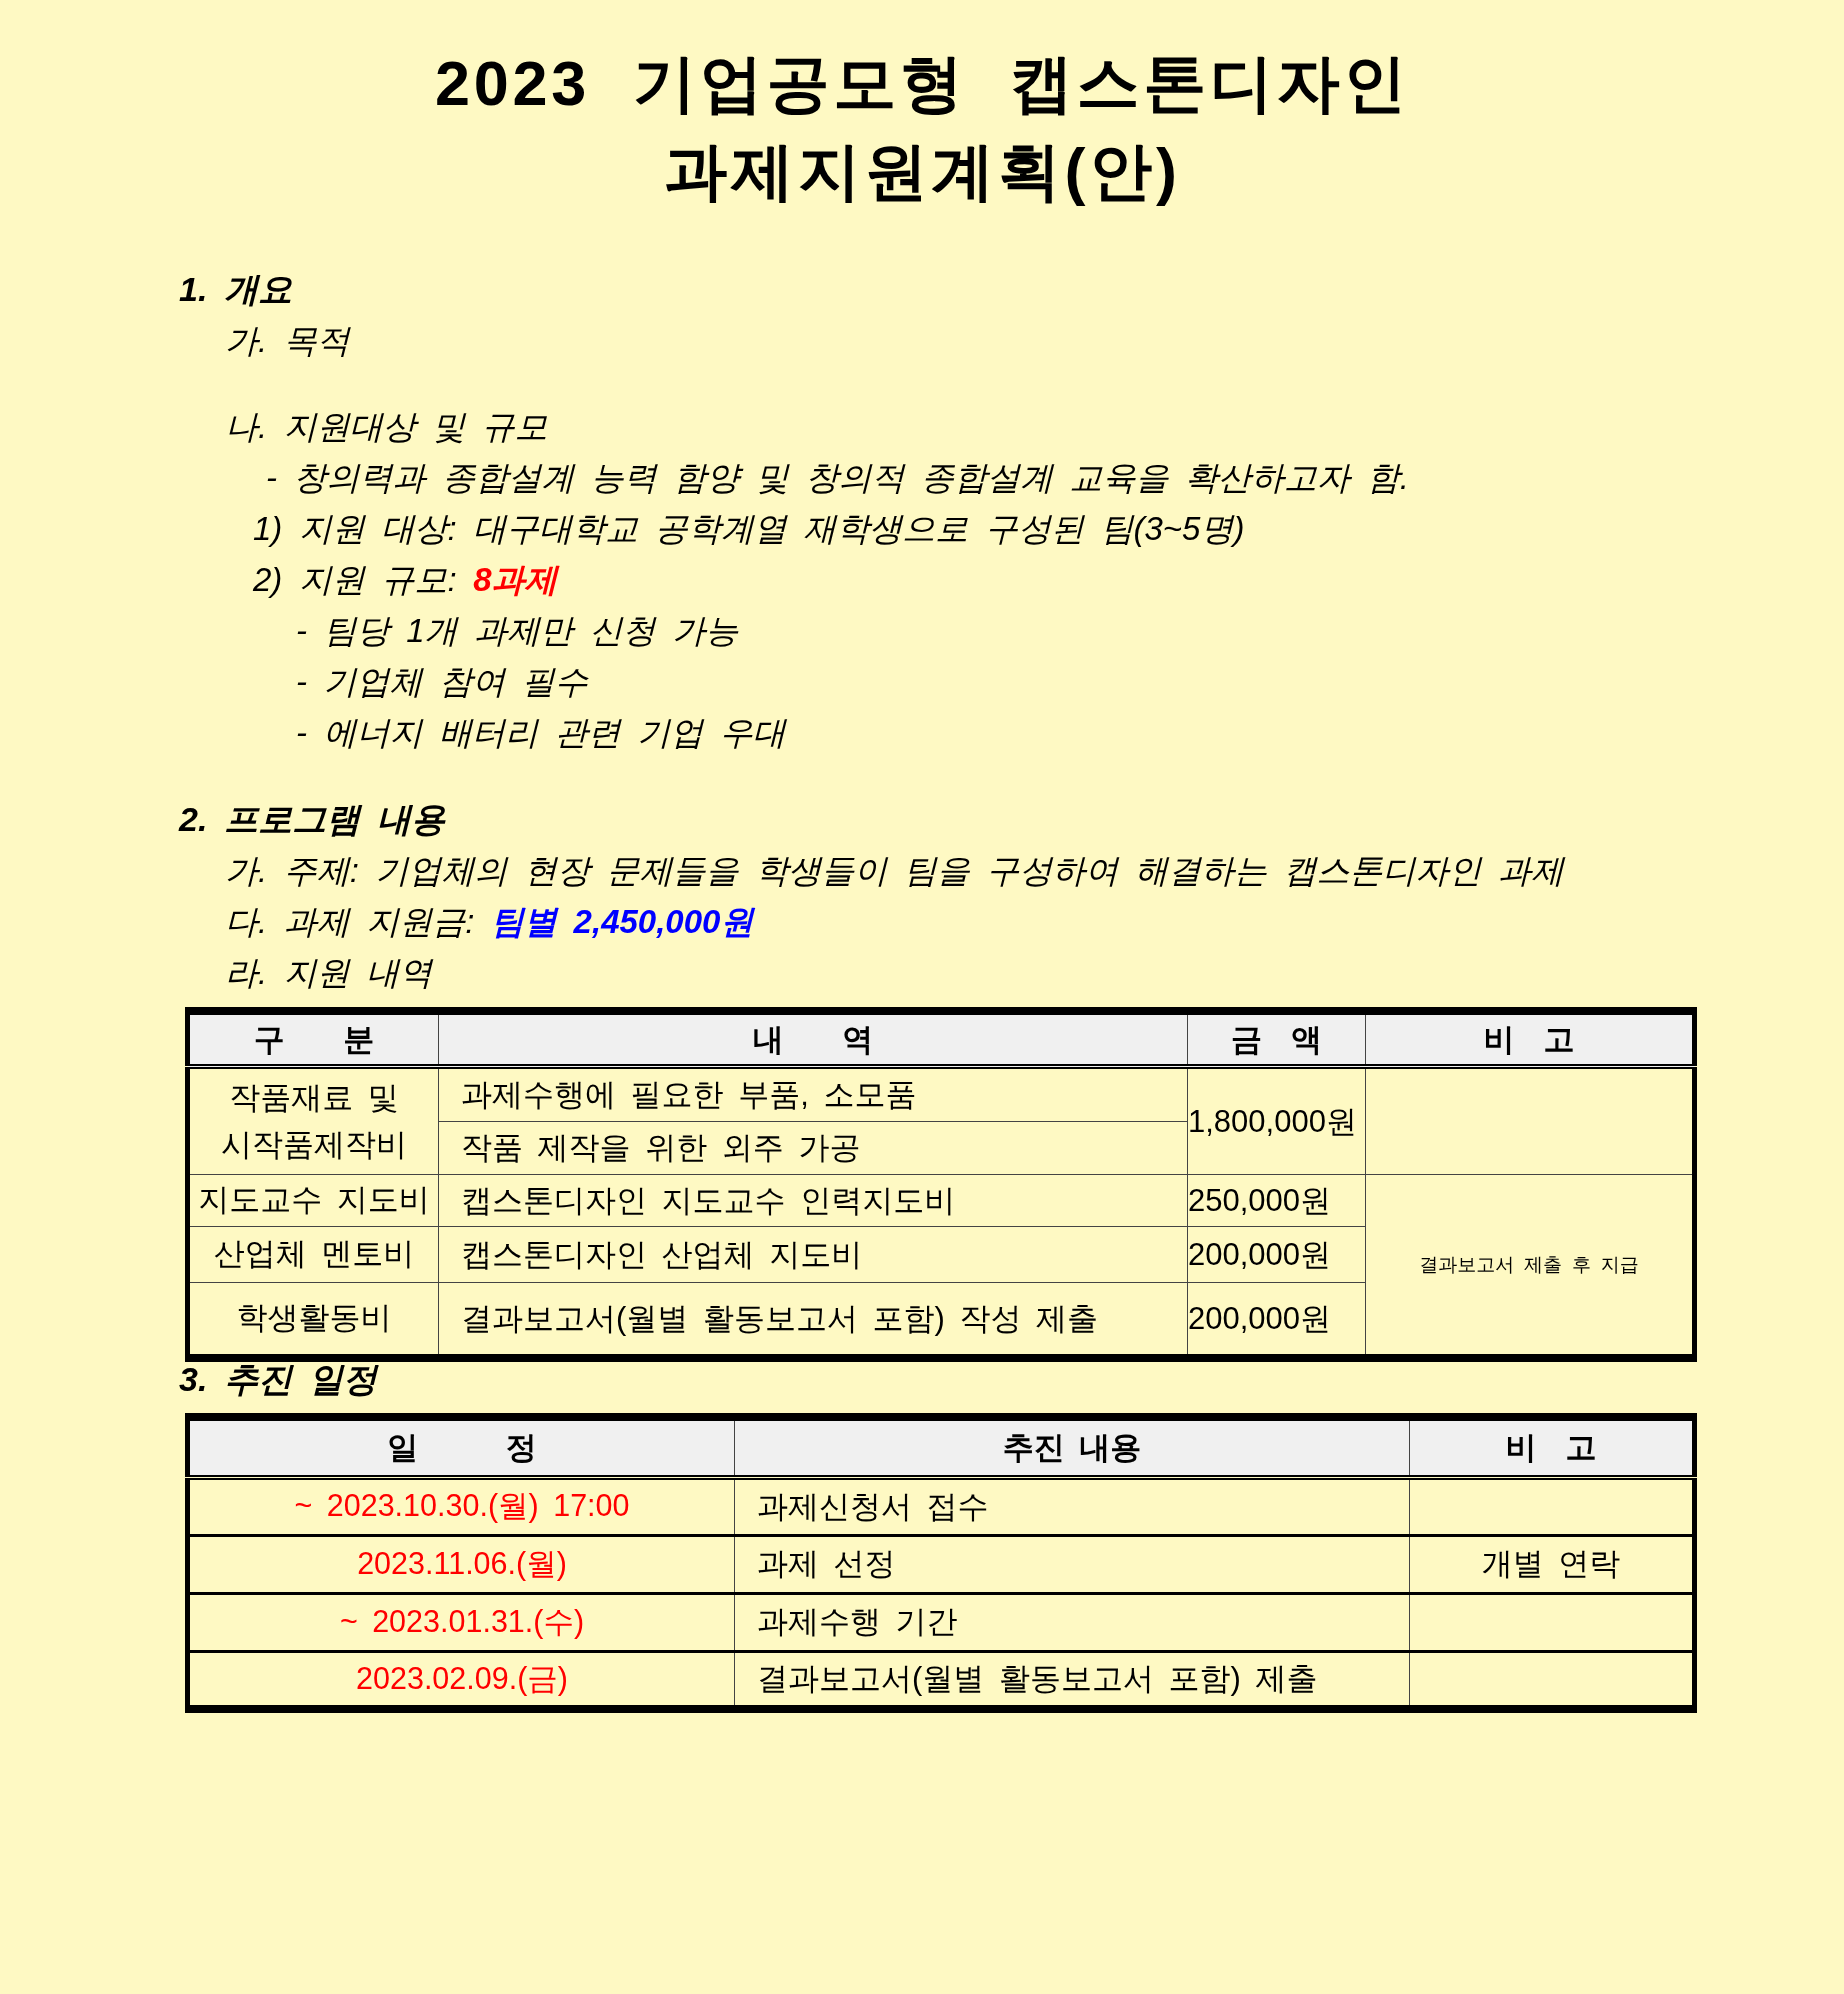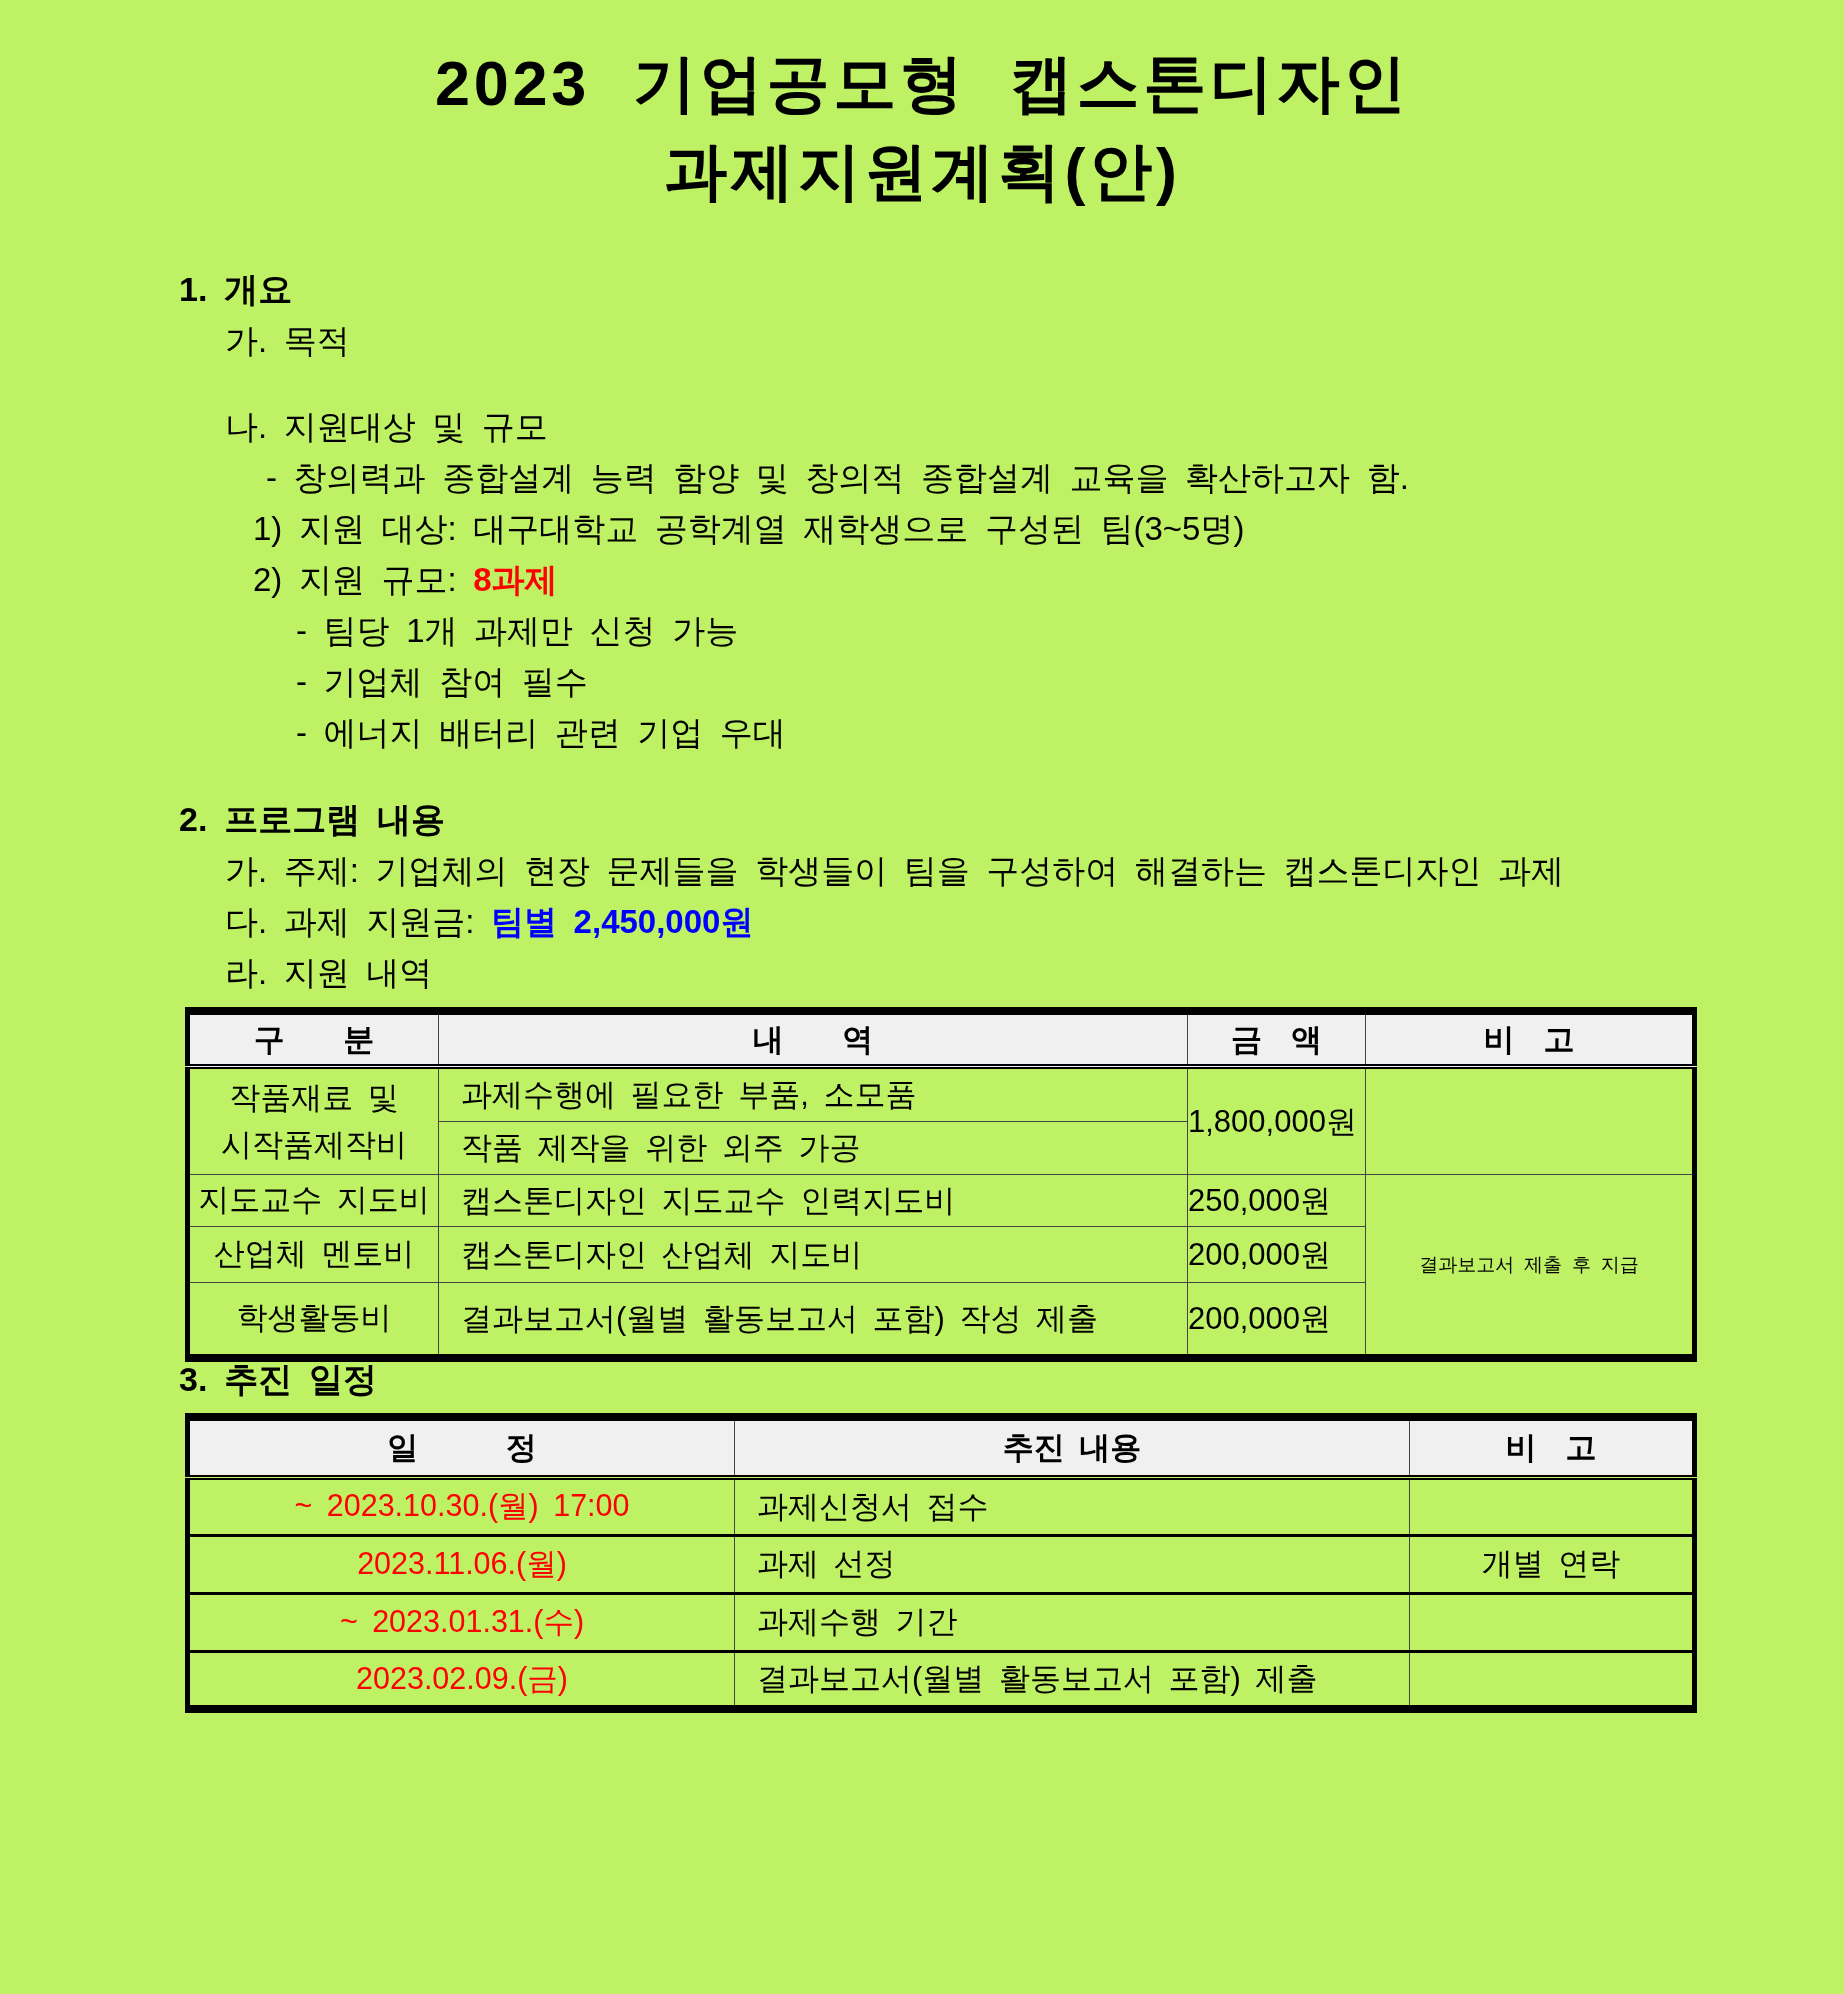--- a/index.html
+++ b/index.html
@@ -1,20 +1,20 @@
 <!DOCTYPE html>
 <html style="font-size:12px"><head>
 <meta charset="utf-8">
 <style>
   html, body { margin: 0; padding: 0; background: #fff; }
   .page {
     position: relative;
     width: 1845px;
     height: 1995px;
-    background: #bef264;
+    background: #fef9c3;
     color: #000;
     font-family: "Liberation Sans", sans-serif;
     overflow: hidden;
   }
   
   .title-block {
     padding-top: 39px;
     margin-bottom: 57px;
     text-align: center;
     font-size: 63px;
@@ -23,20 +23,21 @@
     letter-spacing: 3.7px;
     word-spacing: 22px;
   }
   
   .line {
     font-size: 33px;
     line-height: 1.05;
     margin-bottom: 16.4px;
     word-spacing: 7.4px;
     white-space: nowrap;
+    font-style: italic;
   }
   .h { font-weight: bold; font-size: 34px; }
   .l0 { margin-left: 179px; }
   .l1 { margin-left: 225px; }
   .l1num { margin-left: 253px; }
   .l2 { margin-left: 266px; }
   .l3 { margin-left: 296px; }
   .gap { margin-top: 51px; }
   .red  { color: #FF0000; font-weight: bold; }
   .blue { color: #0000FF; font-weight: bold; }

